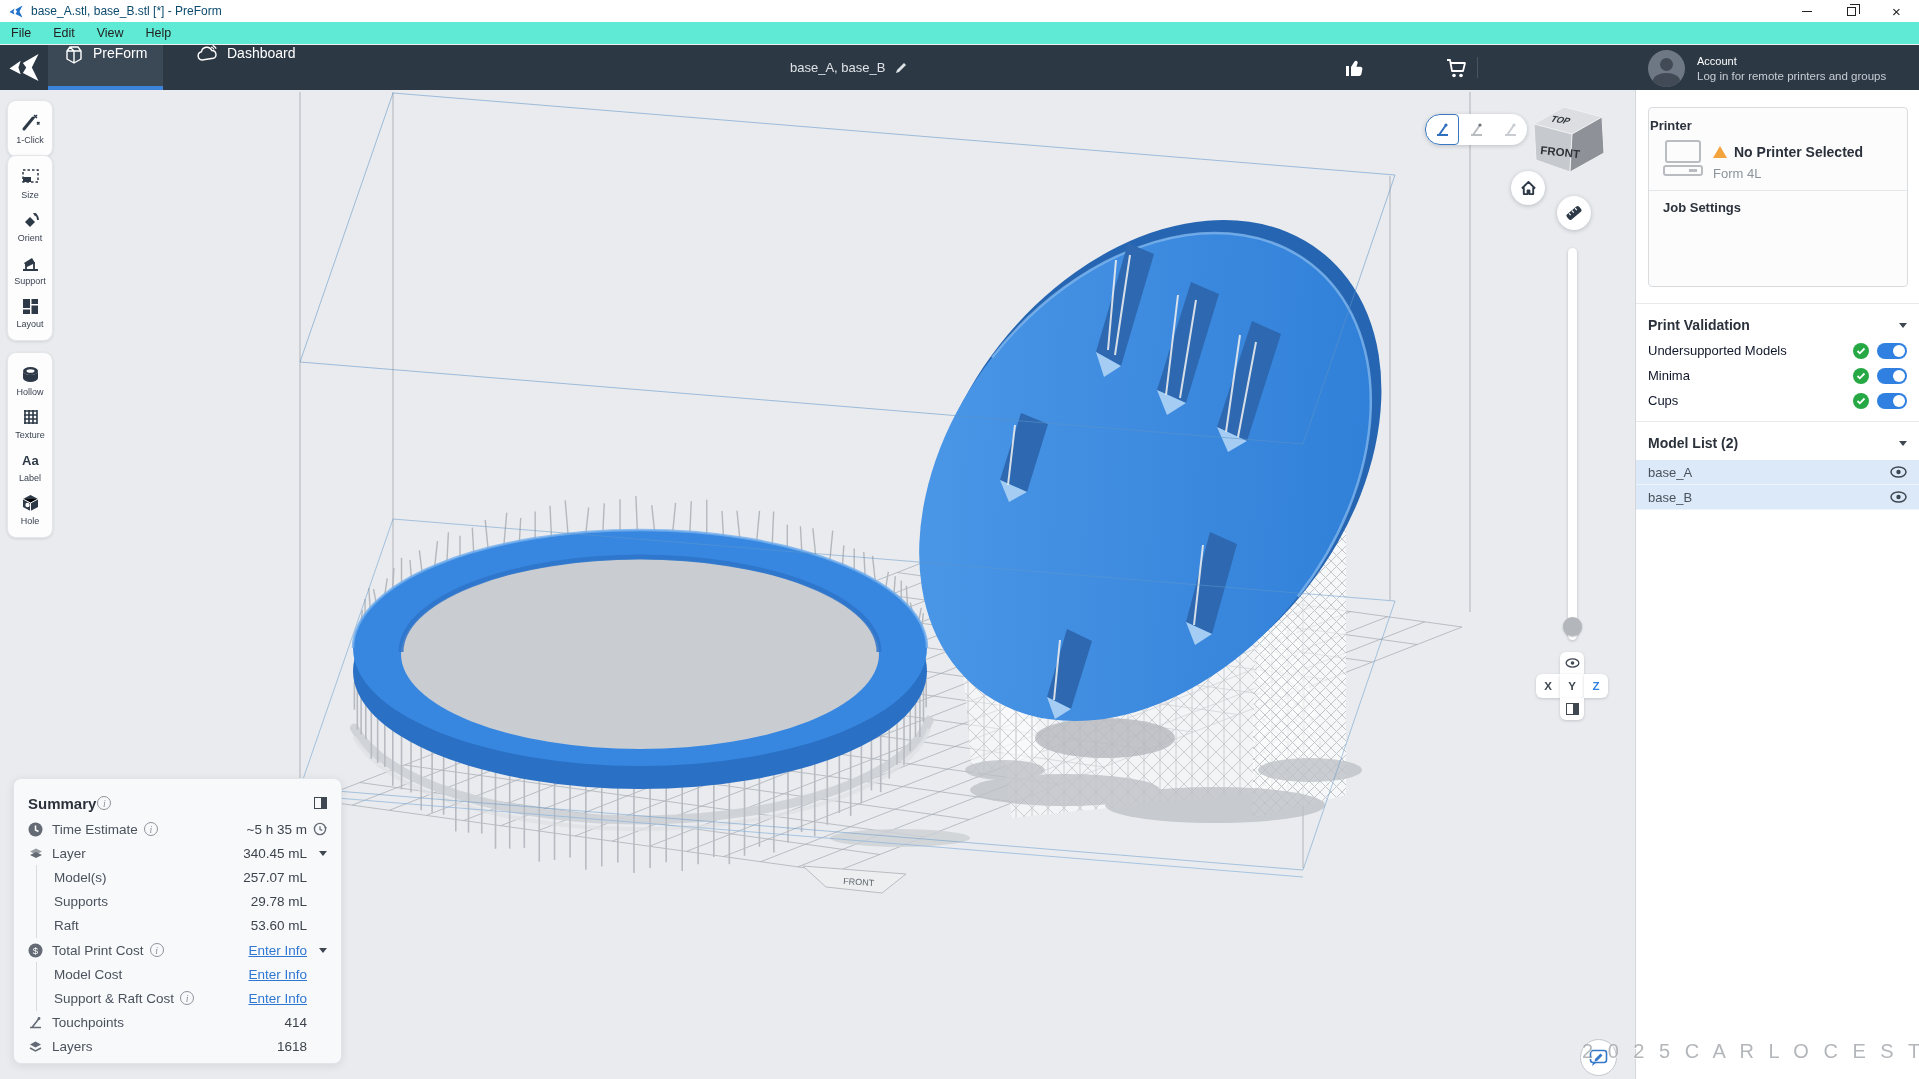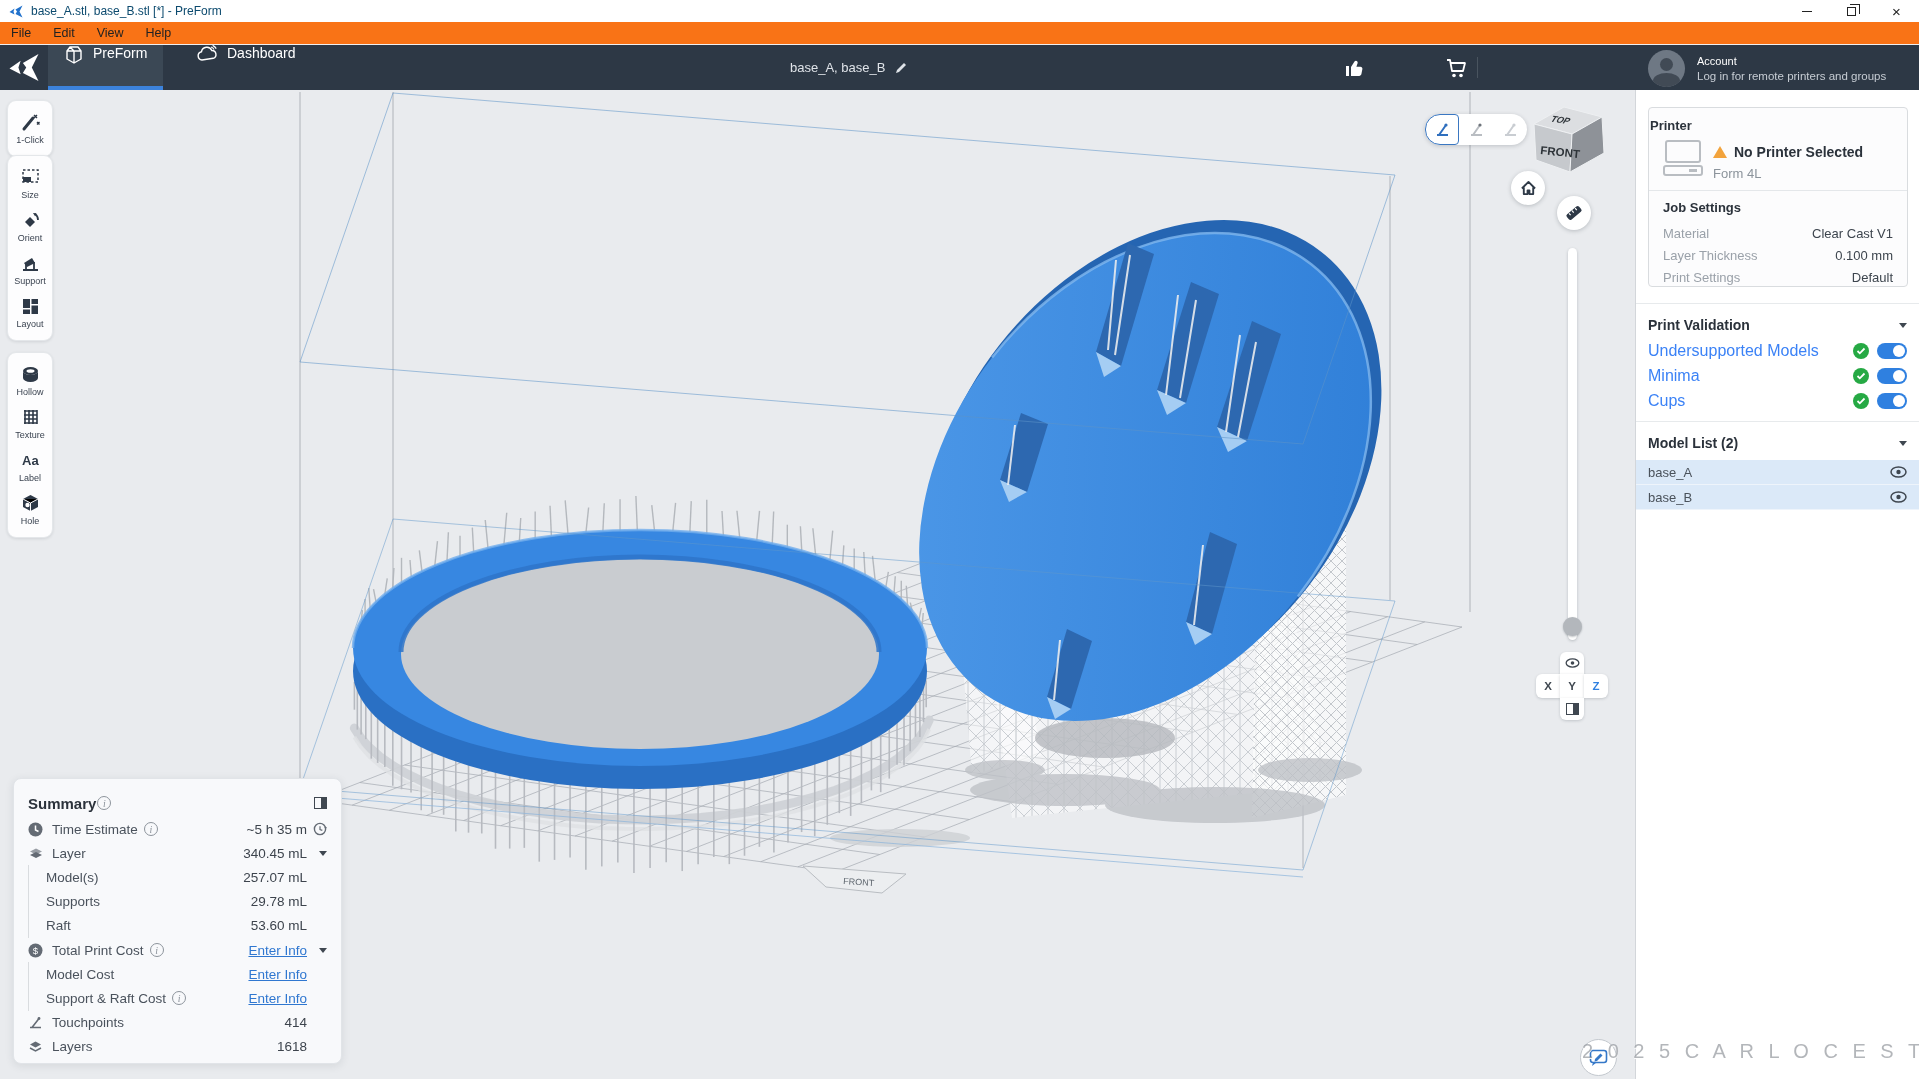--- a/index.html
+++ b/index.html
@@ -7,21 +7,21 @@
 
 #titlebar{position:absolute;left:0;top:0;width:1919px;height:22px;background:#fff;display:flex;align-items:center}
 #titlebar .logo{width:14px;height:13px;margin:0 8px 0 9px}
 #titlebar .t{font-size:12px;color:#0c4a6e}
 .winbtns{margin-left:auto;display:flex;align-items:center;height:22px}
 .winbtn{width:45px;height:22px;display:flex;align-items:center;justify-content:center;color:#222}
 .minus{width:10px;border-top:1px solid #222;display:block}
 .restore{width:9px;height:9px;border:1px solid #222;position:relative;background:#fff}
 .restore::before{content:"";position:absolute;left:2px;top:-4px;width:9px;height:9px;border:1px solid #222;border-bottom:none;border-left:none}
 .xchar{font-size:15px;line-height:1}
-#menubar{position:absolute;left:0;top:22px;width:1919px;height:23px;background:#f97316;display:flex;align-items:center;font-size:12.5px;color:#222;border-bottom:1px solid #f0f0f0}
+#menubar{position:absolute;left:0;top:22px;width:1919px;height:23px;background:#5eead4;display:flex;align-items:center;font-size:12.5px;color:#222;border-bottom:1px solid #f0f0f0}
 #menubar span{padding:0 11px}
 
 #navbar{position:absolute;left:0;top:45px;width:1919px;height:45px;background:#2d3845}
 .navtab{position:absolute;top:0;height:45px;display:flex;align-items:flex-start;gap:9px;color:#fff;font-size:14px;padding:0 16px}
 .navtab.active{background:#3b4855;border-bottom:4px solid #3c83dc}
 #navlogo{position:absolute;left:8px;top:8px;width:32px;height:29px}
 #jobtitle{position:absolute;left:790px;top:0;height:45px;display:flex;align-items:center;gap:9px;color:#dfe3e8;font-size:13px}
 .navicon{position:absolute;top:11px;width:24px;height:24px}
 .navsep{position:absolute;left:1477px;top:12px;width:1px;height:21px;background:#49545f}
 #account{position:absolute;left:1648px;top:2px;height:43px;display:flex;align-items:center;gap:12px;color:#fff}
@@ -34,39 +34,39 @@
 
 .toolcard{position:absolute;left:7px;width:46px;background:#fdfdfe;border:1px solid #e4e7ea;border-radius:9px;box-shadow:0 1px 3px rgba(40,50,60,.12);display:flex;flex-direction:column;align-items:center;padding:6px 0}
 .tool{display:flex;flex-direction:column;align-items:center;gap:2px;padding:5px 0;width:100%}
 .tool svg{width:21px;height:21px}
 .tool .tl{font-size:9px;color:#3a4350}
 
 #sidebar{position:absolute;left:1635px;top:90px;width:284px;height:989px;background:#fff;border-left:1px solid #d3d6da}
 .card{position:absolute;left:12px;width:260px;background:#fcfcfd;border:1px solid #d9dcdf;border-radius:4px}
 .sechead{font-size:14px;font-weight:bold;color:#2b323b;display:flex;align-items:center}
 .caret{width:0;height:0;border-left:4px solid transparent;border-right:4px solid transparent;border-top:5px solid #3f4750}
-.vrow{display:flex;align-items:center;height:25px;font-size:16px;color:#3b82f6}
+.vrow{display:flex;align-items:center;height:25px;font-size:13px;color:#0f172a}
 .tog{width:30px;height:16px;border-radius:8px;background:#2f80e0;position:relative}
 .tog::after{content:"";position:absolute;right:2px;top:2px;width:12px;height:12px;border-radius:50%;background:#fff}
 .mrow{display:flex;align-items:center;height:25px;background:#dbe9f8;font-size:13px;color:#4a525b;padding:0 12px;border-bottom:1px solid #eef4fb}
 .kv{display:flex;height:22px;align-items:center;font-size:13px}
 .kv .k{color:#9aa1a9}.kv .v{margin-left:auto;color:#3d454e}
 .warn{width:0;height:0;border-left:7px solid transparent;border-right:7px solid transparent;border-bottom:12px solid #f2a33c}
 
 #summary{position:absolute;left:13px;top:778px;width:329px;height:286px;background:#f8f9fb;border:1px solid #e1e4e8;border-radius:8px;box-shadow:0 2px 8px rgba(40,50,60,.10);padding:10px 14px 0 14px}
 #summary .head{display:flex;align-items:center;height:28px;gap:1px}
 #summary .head .ht{font-size:15px;font-weight:bold;color:#2b323b}
 .info{width:14px;height:14px;border:1px solid #8d949c;border-radius:50%;color:#8d949c;font-size:10px;display:inline-flex;align-items:center;justify-content:center;font-style:italic;font-family:"Liberation Serif",serif}
 .halfsq{width:13px;height:12px;border:1.5px solid #3f4750;margin-left:auto;position:relative}
 .halfsq::before{content:"";position:absolute;right:0;top:0;width:5px;height:100%;background:#3f4750}
 .srow{display:flex;align-items:center;height:24.2px;font-size:13.5px;color:#4a525c}
 .sic{width:24px;display:flex;align-items:center}
 .sx{width:20px;display:flex;align-items:center;justify-content:flex-end}
 .sval{margin-left:auto;color:#3d444d}
-.subgrp{border-left:1px solid #d9dcdf;padding-left:17px}
+.subgrp{margin-left:8px;border-left:1px solid #d9dcdf;padding-left:17px}
 .subgrp .srow{padding-left:0}
 .link{color:#2f77d0;text-decoration:underline}
 
 .circlebtn{position:absolute;width:34px;height:34px;border-radius:50%;background:#fff;box-shadow:0 1px 4px rgba(40,50,60,.25);display:flex;align-items:center;justify-content:center}
 #pill{position:absolute;left:1425px;top:114px;width:102px;height:31px;background:#fff;border-radius:16px;box-shadow:0 1px 4px rgba(40,50,60,.22);display:flex;align-items:center}
 #pill .pslot{width:34px;height:31px;display:flex;align-items:center;justify-content:center}
 #pill .sel{border:1.5px solid #3a77c2;border-radius:15px 4px 4px 15px}
 #slider{position:absolute;left:1568px;top:248px;width:9px;height:392px;background:#fff;border-radius:5px;box-shadow:0 1px 3px rgba(40,50,60,.25)}
 #sliderthumb{position:absolute;left:1563px;top:617px;width:19px;height:19px;border-radius:50%;background:#b3b7bc;box-shadow:0 1px 2px rgba(40,50,60,.3)}
 #xyz{position:absolute;left:1536px;top:652px;width:72px;height:70px;font-size:11.5px;font-weight:bold;color:#3f4750}
@@ -526,34 +526,20 @@
         <rect x="1" y="26" width="38" height="9" rx="2" fill="none" stroke="#b9bdc2" stroke-width="2"></rect>
         <rect x="26" y="29" width="8" height="3" fill="#b9bdc2"></rect>
       </svg>
     <div style="position:absolute;left:64px;top:36px;display:flex;align-items:center;gap:7px">
       <span class="warn"></span>
       <span style="font-weight:bold;font-size:14px;color:#2b323b">No Printer Selected</span>
     </div>
     <div style="position:absolute;left:64px;top:58px;color:#8b939b">Form 4L</div>
     <div style="position:absolute;left:0;top:82px;width:100%;border-top:1px solid #e4e7ea"></div>
     <div style="position:absolute;left:14px;top:92px;font-weight:bold;color:#2b323b">Job Settings</div>
-    <div style="position:absolute;left:14px;top:114px;right:14px">
-      <div class="kv">
-          <span class="k">Material</span>
-          <span class="v">Clear Cast V1</span>
-        </div>
-      <div class="kv">
-          <span class="k">Layer Thickness</span>
-          <span class="v">0.100 mm</span>
-        </div>
-      <div class="kv">
-          <span class="k">Print Settings</span>
-          <span class="v">Default</span>
-        </div>
-    </div>
   </div>
   <div style="position:absolute;left:0;top:213px;width:100%;border-top:1px solid #e7eaec"></div>
 
   <div style="position:absolute;left:12px;top:222px;right:12px">
     <div class="sechead" style="height:26px">
       <span>Print Validation</span>
       <span class="caret" style="margin-left:auto"></span>
     </div>
     <div class="vrow">
       <span>Undersupported Models</span>

